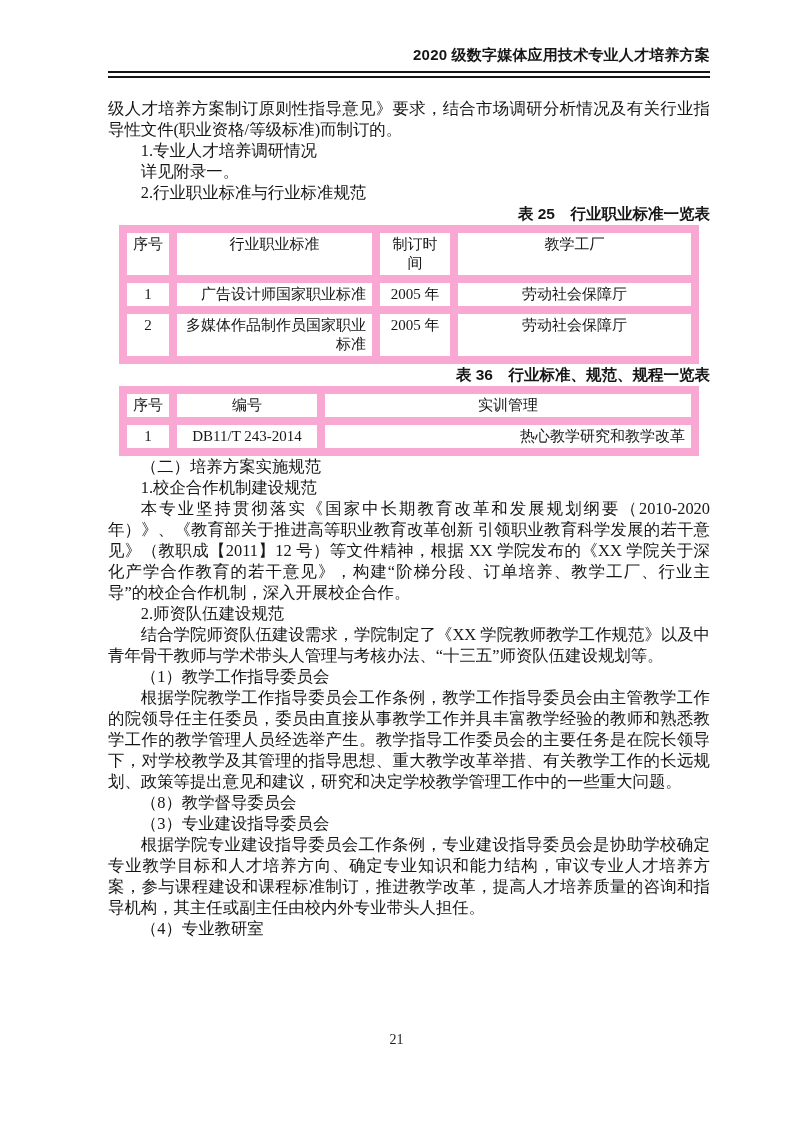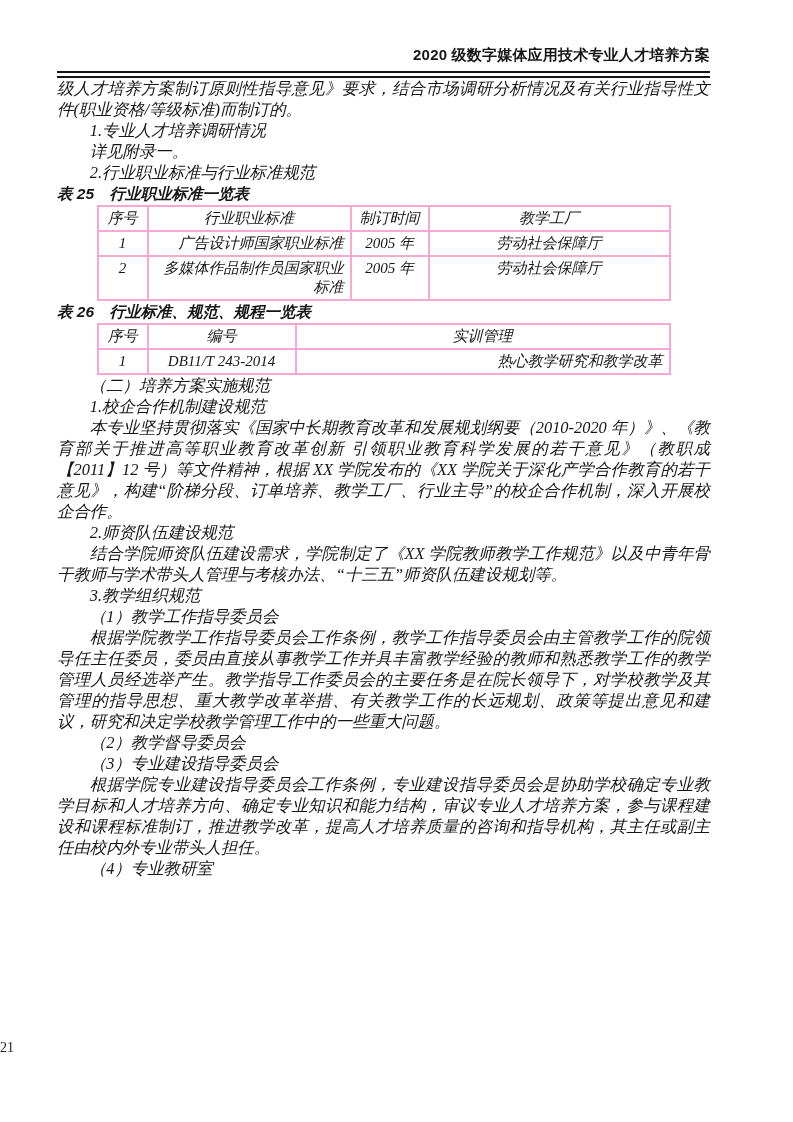--- a/index.html
+++ b/index.html
@@ -7,91 +7,91 @@
     padding: 0;
     background: #ffffff;
   }
   .page {
     position: relative;
     width: 793px;
     height: 1122px;
     background: #ffffff;
     color: #161616;
     box-sizing: border-box;
-    padding: 45px 83px 0 57px;
+    padding: 45px 83px 0 108px;
     font-family: "Liberation Serif", "DejaVu Serif", serif;
     overflow: hidden;
   }
   .doc-header-title {
     text-align: right;
     font-family: "Liberation Sans", "DejaVu Sans", sans-serif;
     font-weight: 700;
     font-size: 15px;
     line-height: 19px;
     letter-spacing: 0.2px;
   }
   .doc-header-rule {
     margin-top: 7px;
     height: 3px;
     border-top: 2px solid #151515;
     border-bottom: 2px solid #151515;
   }
   .doc-main {
-    margin-top: 0;
+    margin-top: 20px;
     font-size: 16.4px;
     line-height: 21px;
     text-align: justify;
     text-justify: inter-ideograph;
-    font-style: italic;
   }
   .doc-main p {
     margin: 0;
     padding: 0;
   }
   p.ind { text-indent: 2em; }
   p.cont { text-indent: 0; }
   .tbl-caption {
-    text-align: left;
+    text-align: right;
     font-family: "Liberation Sans", "DejaVu Sans", sans-serif;
     font-weight: 700;
     font-size: 15.5px;
     line-height: 21px;
     text-indent: 0;
   }
   table.doc-table {
     border-collapse: collapse;
     margin: 1px auto 0 auto;
     table-layout: fixed;
     width: 572px;
     font-size: 15px;
     font-family: "Liberation Serif", "DejaVu Serif", serif;
   }
   .doc-table th, .doc-table td {
-    border: 2px solid #f9a8d4;
+    border: 8px solid #f9a8d4;
     font-weight: normal;
     line-height: 19px;
     padding: 2px 6px;
     vertical-align: top;
     text-align: center;
     box-sizing: border-box;
     word-break: break-all;
   }
   .doc-table .al { text-align: right; }
   .t25 col.c1 { width: 50px; }
   .t25 col.c2 { width: 203px; }
   .t25 col.c3 { width: 78px; }
   .t25 col.c4 { width: 241px; }
   .t26 col.c1 { width: 50px; }
   .t26 col.c2 { width: 148px; }
   .t26 col.c3 { width: 374px; }
   .page-number {
     position: absolute;
     left: 0;
     right: 0;
-    bottom: 66px;
+    bottom: 74px;
+    text-align: center;
     font-size: 14px;
     color: #222222;
   }
 </style>
 </head>
 <body>
 
 <div class="page">
 
   <div class="doc-header-title">2020 级数字媒体应用技术专业人才培养方案</div>
@@ -127,21 +127,21 @@
         </tr>
         <tr>
           <td>2</td>
           <td class="al">多媒体作品制作员国家职业标准</td>
           <td>2005 年</td>
           <td>劳动社会保障厅</td>
         </tr>
       </tbody>
     </table>
 
-    <div class="tbl-caption">表 26　行业标准、规范、规程一览表</div>
+    <div class="tbl-caption">表 36　行业标准、规范、规程一览表</div>
     <table class="doc-table t26">
       <colgroup>
         <col class="c1">
           <col class="c2">
           <col class="c3">
       </colgroup>
       <tbody>
         <tr>
           <th>序号</th>
           <th>编号</th>
@@ -153,24 +153,23 @@
           <td class="al">热心教学研究和教学改革</td>
         </tr>
       </tbody>
     </table>
 
     <p class="ind">（二）培养方案实施规范</p>
     <p class="ind">1.校企合作机制建设规范</p>
     <p class="ind">本专业坚持贯彻落实《国家中长期教育改革和发展规划纲要（2010-2020 年）》、《教育部关于推进高等职业教育改革创新 引领职业教育科学发展的若干意见》（教职成【2011】12 号）等文件精神，根据 XX 学院发布的《XX 学院关于深化产学合作教育的若干意见》，构建“阶梯分段、订单培养、教学工厂、行业主导”的校企合作机制，深入开展校企合作。</p>
     <p class="ind">2.师资队伍建设规范</p>
     <p class="ind">结合学院师资队伍建设需求，学院制定了《XX 学院教师教学工作规范》以及中青年骨干教师与学术带头人管理与考核办法、“十三五”师资队伍建设规划等。</p>
-    <p class="ind">3.教学组织规范</p>
     <p class="ind">（1）教学工作指导委员会</p>
     <p class="ind">根据学院教学工作指导委员会工作条例，教学工作指导委员会由主管教学工作的院领导任主任委员，委员由直接从事教学工作并具丰富教学经验的教师和熟悉教学工作的教学管理人员经选举产生。教学指导工作委员会的主要任务是在院长领导下，对学校教学及其管理的指导思想、重大教学改革举措、有关教学工作的长远规划、政策等提出意见和建议，研究和决定学校教学管理工作中的一些重大问题。</p>
-    <p class="ind">（2）教学督导委员会</p>
+    <p class="ind">（8）教学督导委员会</p>
     <p class="ind">（3）专业建设指导委员会</p>
     <p class="ind">根据学院专业建设指导委员会工作条例，专业建设指导委员会是协助学校确定专业教学目标和人才培养方向、确定专业知识和能力结构，审议专业人才培养方案，参与课程建设和课程标准制订，推进教学改革，提高人才培养质量的咨询和指导机构，其主任或副主任由校内外专业带头人担任。</p>
     <p class="ind">（4）专业教研室</p>
 
   </div>
 
   <div class="page-number">21</div>
 
 </div>
 

